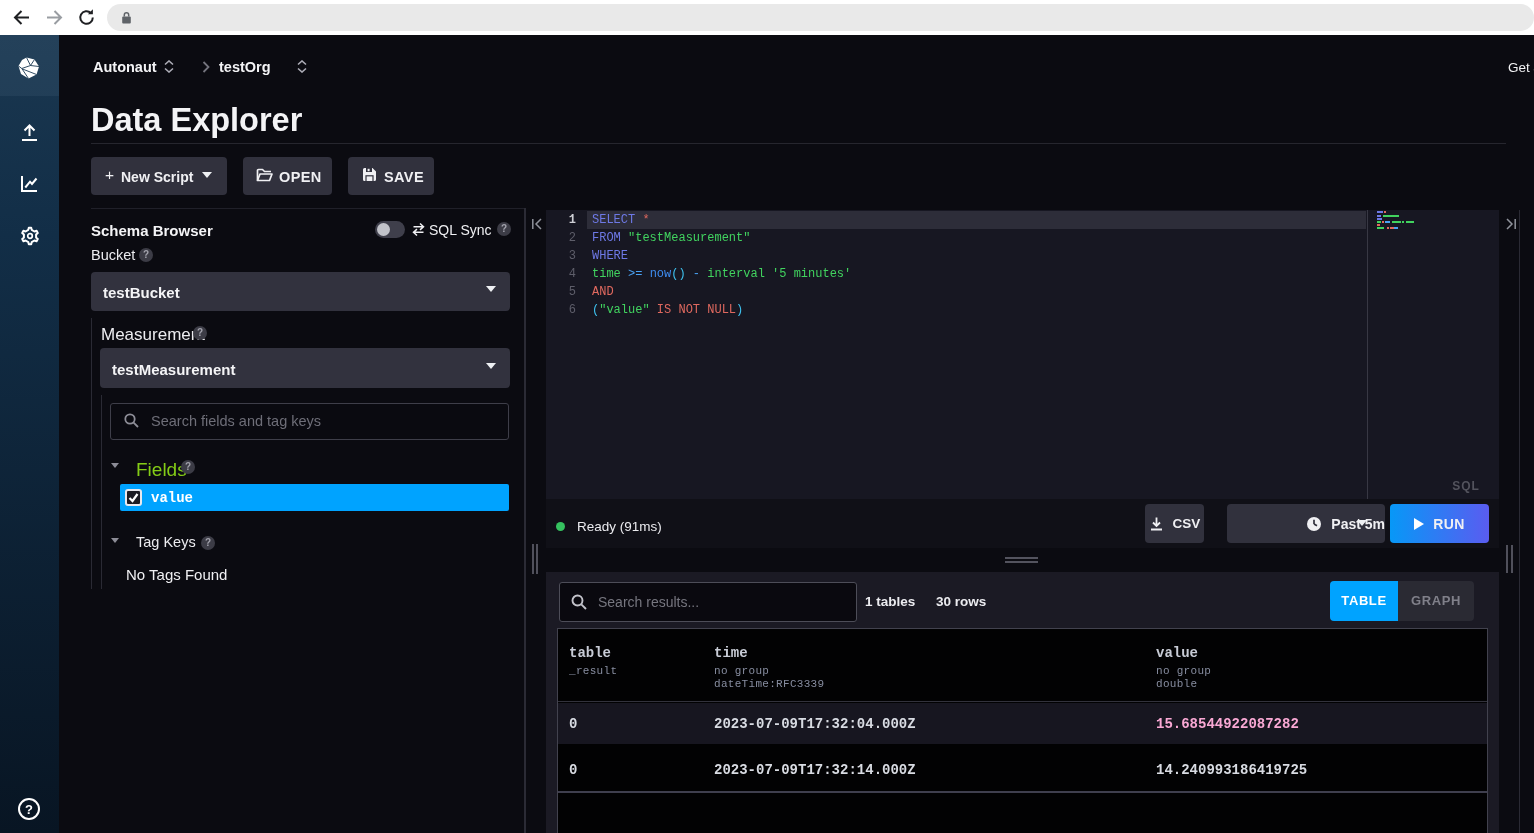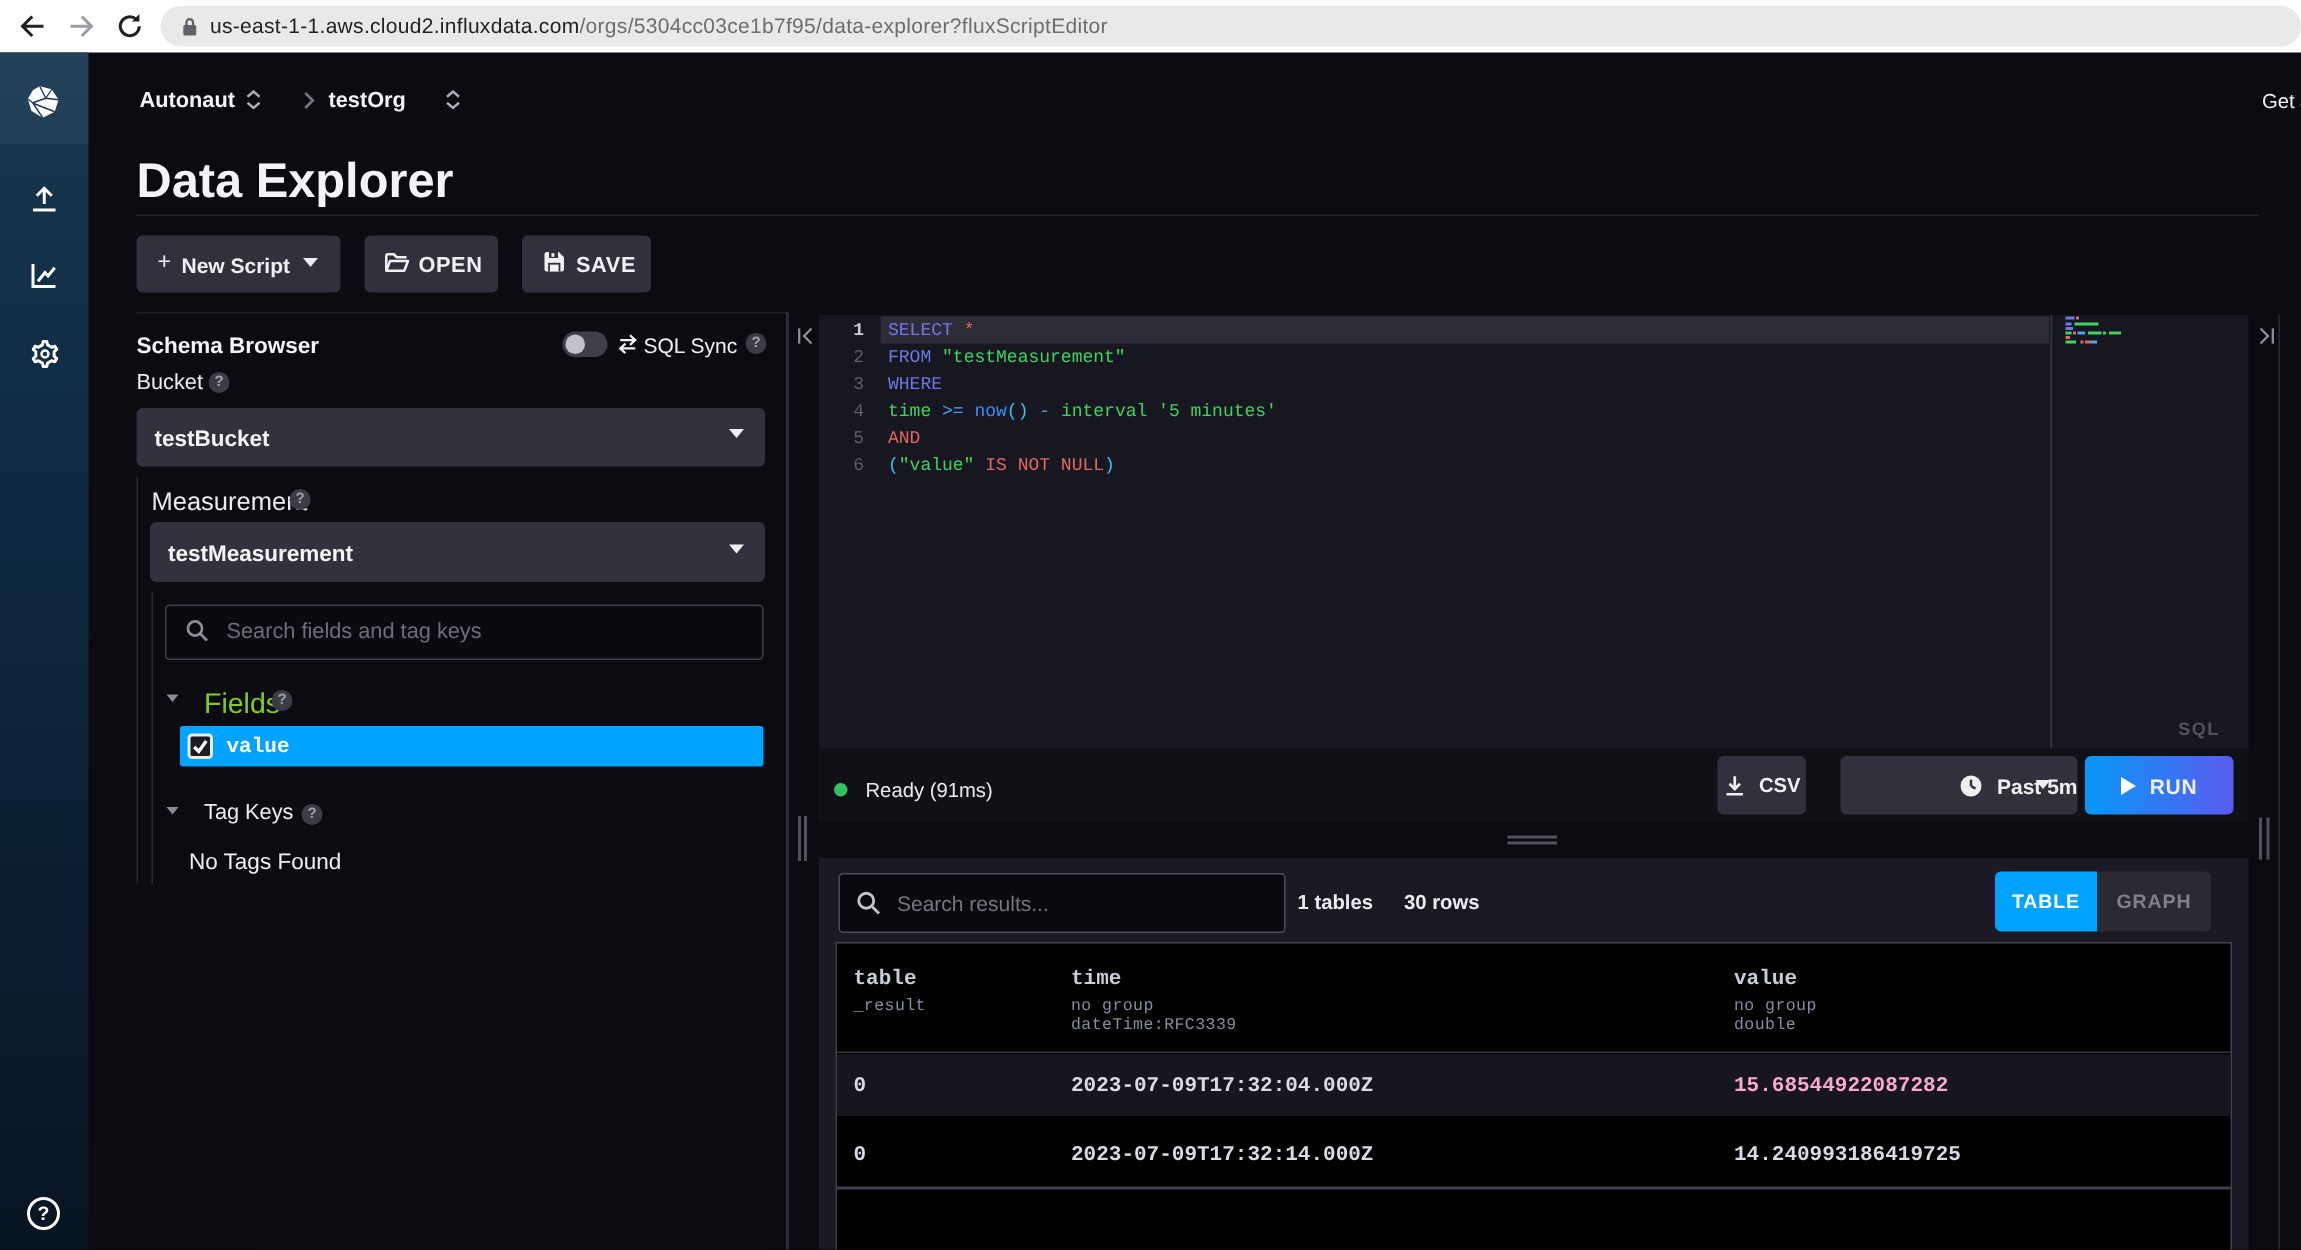--- a/index.html
+++ b/index.html
@@ -22,21 +22,20 @@
     </svg>
   <svg class="a" style="left:77px;top:8px" width="19" height="19" viewBox="0 0 19 19">
       <path d="M15.8 9.5 a6.3 6.3 0 1 1 -1.9-4.5" stroke="#1f2023" stroke-width="2" fill="none"></path>
       <path d="M15.9 1.3 v5 h-5 z" fill="#1f2023"></path>
     </svg>
   <div class="a" style="left:107px;top:4px;width:1427px;height:27px;border-radius:14px;background:#e9e9e9"></div>
   <svg class="a" style="left:120px;top:11px" width="13" height="14" viewBox="0 0 13 14">
       <rect x="2.2" y="5.6" width="8.6" height="7" rx="1" fill="#5f6368"></rect>
       <path d="M4.3 5.6 V4 a2.2 2.2 0 0 1 4.4 0 V5.6" stroke="#5f6368" stroke-width="1.5" fill="none"></path>
     </svg>
-  <div class="a" style="left:140px;top:9px;font-size:14px;color:#202124;letter-spacing:.2px">us-east-1-1.aws.cloud2.influxdata.com<span style="color:#6a6d71">/orgs/5304cc03ce1b7f95/data-explorer?fluxScriptEditor</span></div>
 </div>
 
 <div class="a" style="left:0;top:35px;width:59px;height:798px;background:linear-gradient(180deg,#1a3750 0%,#122e47 25%,#081523 100%)">
   <div class="a" style="left:0;top:0;width:59px;height:61px;background:rgba(210,230,255,.06)"></div>
 </div>
 <svg class="a" style="left:17px;top:56px" width="24" height="24" viewBox="0 0 24 24">
     <polygon points="9.5,1.5 17.5,3.5 22,10.5 19.5,18.5 11.5,22.5 4,18 1.5,10 5,4" fill="#ffffff"></polygon>
     <path d="M9.5,1.5 L13.5,9.5 M13.5,9.5 L22,10.5 M13.5,9.5 L4.8,12.5 M4.8,12.5 L1.5,10 M4.8,12.5 L11.5,22.5 M17.5,3.5 L13.5,9.5 M19.5,18.5 L5.5,13" stroke="#1b3952" stroke-width="0.9" fill="none"></path>
   </svg>
 <svg class="a" style="left:19px;top:121px" width="21" height="21" viewBox="0 0 21 21">

